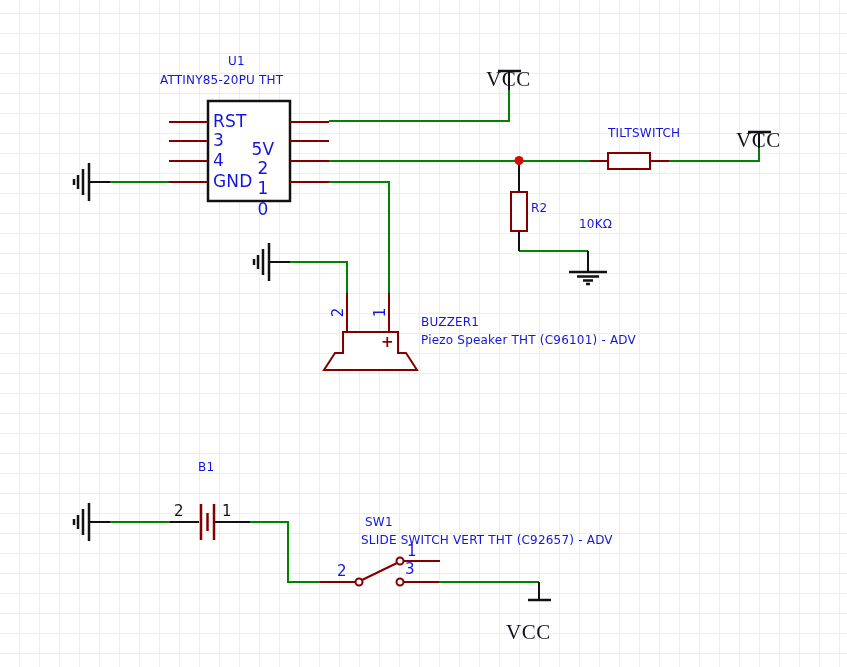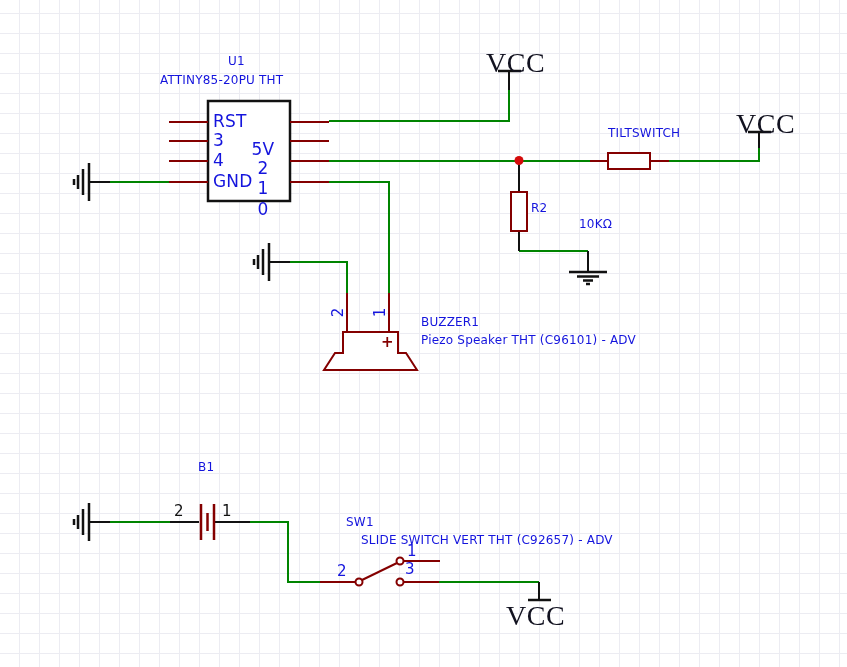--- a/index.html
+++ b/index.html
@@ -29,21 +29,21 @@
     font-family:"DejaVu Sans","Liberation Sans",sans-serif;
     font-size:12px; line-height:1.1; color:var(--c-blue); letter-spacing:0.2px;
   }
   .pin { font-size:17px; }
   .pincol-r { width:46px; text-align:center;margin-top:28px; }
   .pnum { font-size:15px; }
   .pnum-k { color:var(--c-black); }
   .rot { transform:rotate(-90deg); transform-origin:center; }
   .vcc {
     font-family:"Liberation Serif","DejaVu Serif",serif;
-    font-size:28px; color:#121220; letter-spacing:0.5px;
+    font-size:21px; color:#121220; letter-spacing:0.5px;margin-top:20px;
   }
   .plus { color:var(--c-part); font-weight:bold; font-size:15px; }
 </style>
 </head>
 <body>
 
 <div id="canvas">
 
   <svg class="layer" width="847" height="667">
 
@@ -195,19 +195,19 @@
   <div class="t" style="left:421px; top:316px;">BUZZER1</div>
   <div class="t" style="left:421px; top:334px;">Piezo Speaker THT (C96101) - ADV</div>
   <div class="t pnum rot" style="left:333px; top:304px;">2</div>
   <div class="t pnum rot" style="left:375px; top:304px;">1</div>
   <div class="t plus" style="left:381px; top:334px;">+</div>
 
   <div class="t" style="left:198px; top:461px;">B1</div>
   <div class="t pnum pnum-k" style="left:174px; top:503px;">2</div>
   <div class="t pnum pnum-k" style="left:222px; top:503px;">1</div>
 
-  <div class="t" style="left:346px; top:516px;">SW1</div>
+  <div class="t" style="left:365px; top:516px;">SW1</div>
   <div class="t" style="left:361px; top:534px;">SLIDE SWITCH VERT THT (C92657) - ADV</div>
   <div class="t pnum" style="left:337px; top:563px;">2</div>
   <div class="t pnum" style="left:407px; top:543px;">1</div>
   <div class="t pnum" style="left:405px; top:561px;">3</div>
 
 </div>
 
 </body></html>

